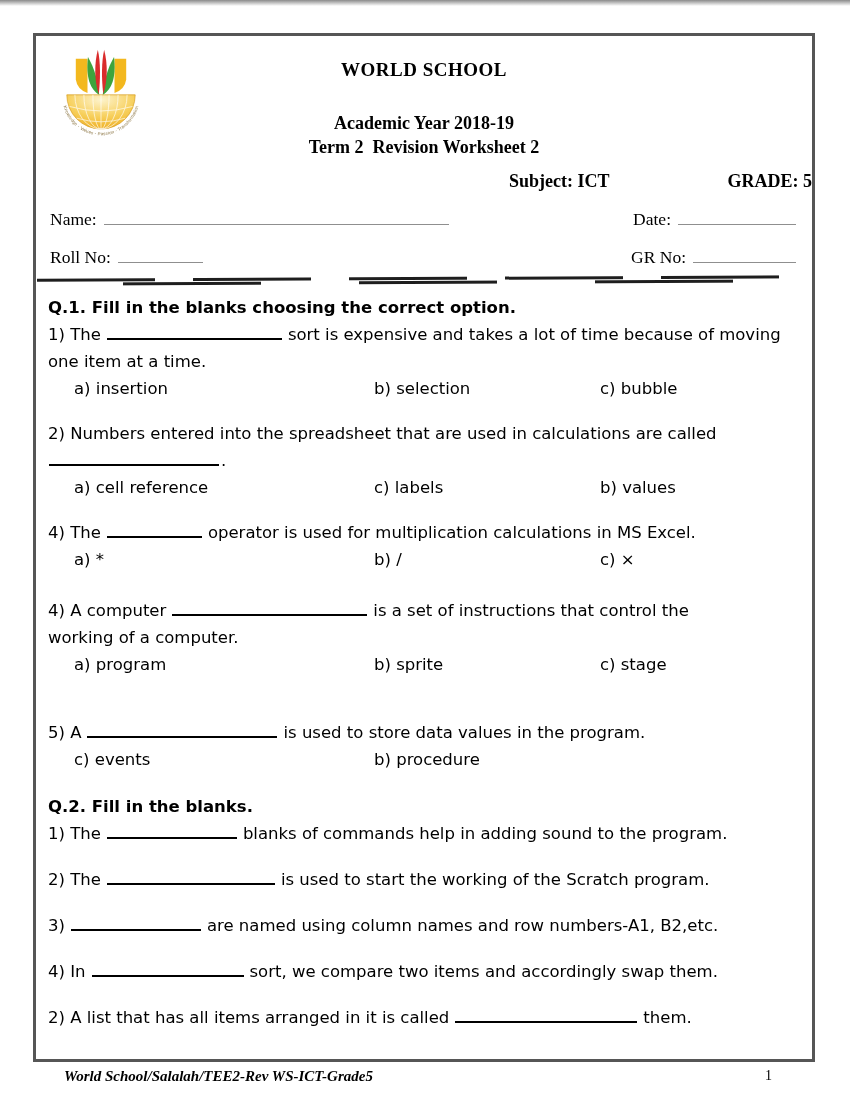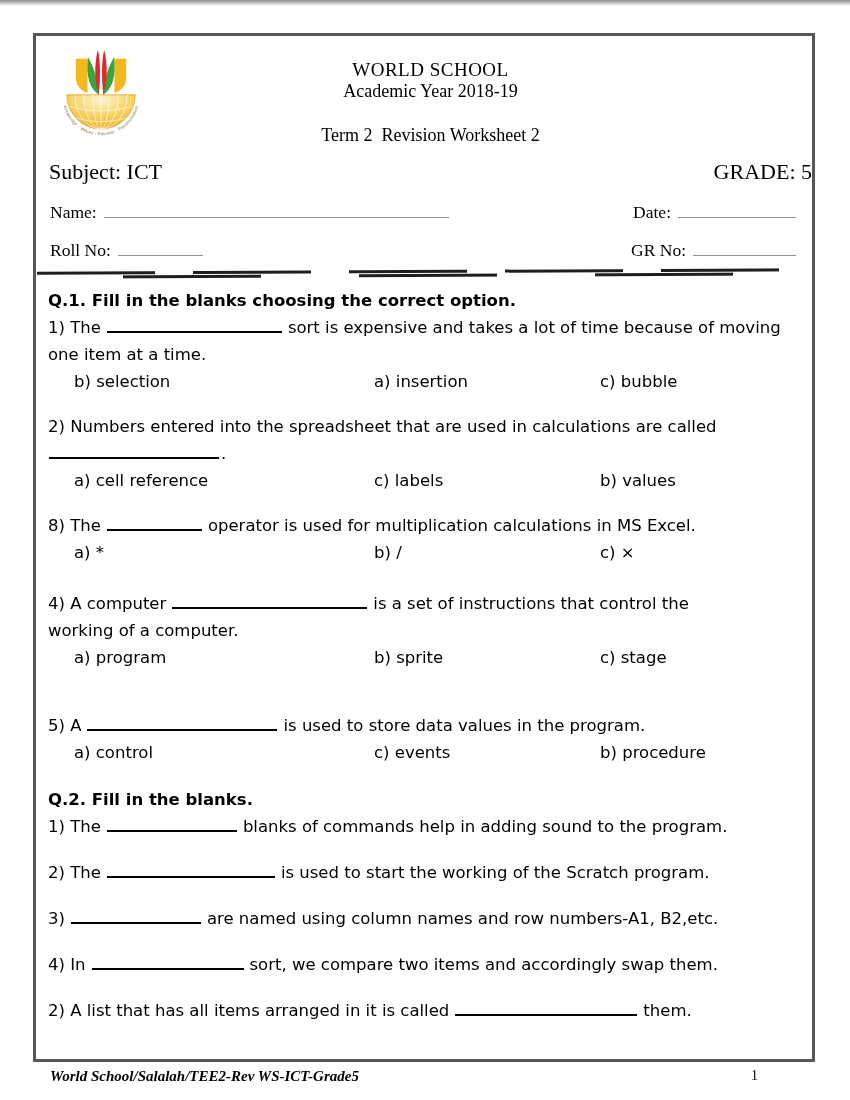--- a/index.html
+++ b/index.html
@@ -12,25 +12,25 @@
   .scan-edge-top {
     position:absolute; top:0; left:0; width:850px; height:6px;
     background:linear-gradient(180deg,#8b8b8b,#ffffff);
   }
   .sheet {
     position:absolute; left:33px; top:33px; width:782px; height:1029px;
     border:3px solid #565656; box-sizing:border-box; background:#fff;
   }
   
   .logo { position:absolute; left:20px; top:8px; width:90px; height:98px; }
-  .titles { text-align:center; font-family:"Liberation Serif", serif; font-weight:normal; padding-top:23px;padding-left:13px; }
+  .titles { text-align:center; font-family:"Liberation Serif", serif; font-weight:bold; padding-top:23px; }
   .t1 { font-size:19px; letter-spacing:.5px; }
-  .t2 { font-size:18px; margin-top:0; }
-  .t3 { font-size:18px; margin-top:23px; white-space:pre; }
-  .t4 { display:flex; justify-content:space-between; gap:118px; font-size:22px; margin-top:13px; }
+  .t2 { font-size:18px; margin-top:32px; }
+  .t3 { font-size:18px; margin-top:3px; white-space:pre; }
+  .t4 { display:flex; justify-content:flex-end; gap:118px; font-size:18px; margin-top:13px; }
   .field-row {
     display:flex; justify-content:space-between; align-items:flex-end;
     font-family:"Liberation Serif", serif; font-size:17.5px;
     padding:0 16px 0 14px;
   }
   .row1 { margin-top:17px; }
   .row2 { margin-top:17px; }
   .fline { display:inline-block; border-bottom:1.5px solid #8f8f8f; height:13px; margin-left:7px; }
   .separator {
     height:7px; margin:9px 1px 0 1px;
@@ -51,21 +51,21 @@
     height:11px; margin:0 6px; vertical-align:baseline;
   }
   .blank.flush { margin-left:1px; margin-right:2px; }
   .opts {
     display:grid; grid-template-columns:300px 226px auto;
     padding-left:26px; margin:0 0 18px 0;
   }
   .q2 .q-text { margin:0 0 19px 0; }
   
   .footer {
-    position:absolute; left:50px; top:1068px; width:708px;
+    position:absolute; left:64px; top:1068px; width:708px;
     display:flex; justify-content:space-between; align-items:flex-start;
     font-family:"Liberation Serif", serif;
   }
   .footer-ref { font-weight:bold; font-style:italic; font-size:15px; }
   .footer-page { font-size:14px; }
 </style>
 </head>
 <body>
 
 <div class="scan-edge-top"></div>
@@ -131,49 +131,48 @@
   </div>
 
   <div class="separator"></div>
 
   <div class="main">
 
     <p class="q-heading">Q.1. Fill in the blanks choosing the correct option.</p>
 
     <p class="q-text"><span>1) The</span><span class="blank" style="width:175px"></span><span>sort is expensive and takes a lot of time because of moving</span><br><span>one item at a time.</span></p>
     <div class="opts">
+      <span>a) insertion</span>
       <span>b) selection</span>
-      <span>a) insertion</span>
       <span>c) bubble</span>
     </div>
 
     <p class="q-text"><span>2) Numbers entered into the spreadsheet that are used in calculations are called</span><br><span class="blank flush" style="width:170px"></span><span>.</span></p>
     <div class="opts">
       <span>a) cell reference</span>
       <span>c) labels</span>
       <span>b) values</span>
     </div>
 
-    <p class="q-text"><span>8) The</span><span class="blank" style="width:95px"></span><span>operator is used for multiplication calculations in MS Excel.</span></p>
+    <p class="q-text"><span>4) The</span><span class="blank" style="width:95px"></span><span>operator is used for multiplication calculations in MS Excel.</span></p>
     <div class="opts" style="margin-bottom:24px">
       <span>a) *</span>
       <span>b) /</span>
       <span>c) ×</span>
     </div>
 
     <p class="q-text"><span>4) A computer</span><span class="blank" style="width:195px"></span><span>is a set of instructions that control the</span><br><span>working of a computer.</span></p>
     <div class="opts" style="margin-bottom:41px">
       <span>a) program</span>
       <span>b) sprite</span>
       <span>c) stage</span>
     </div>
 
     <p class="q-text"><span>5) A</span><span class="blank" style="width:190px"></span><span>is used to store data values in the program.</span></p>
     <div class="opts" style="margin-bottom:20px">
-      <span>a) control</span>
       <span>c) events</span>
       <span>b) procedure</span>
     </div>
 
     <div class="q2">
       <p class="q-heading">Q.2. Fill in the blanks.</p>
 
       <p class="q-text"><span>1) The</span><span class="blank" style="width:130px"></span><span>blanks of commands help in adding sound to the program.</span></p>
 
       <p class="q-text"><span>2) The</span><span class="blank" style="width:168px"></span><span>is used to start the working of the Scratch program.</span></p>

